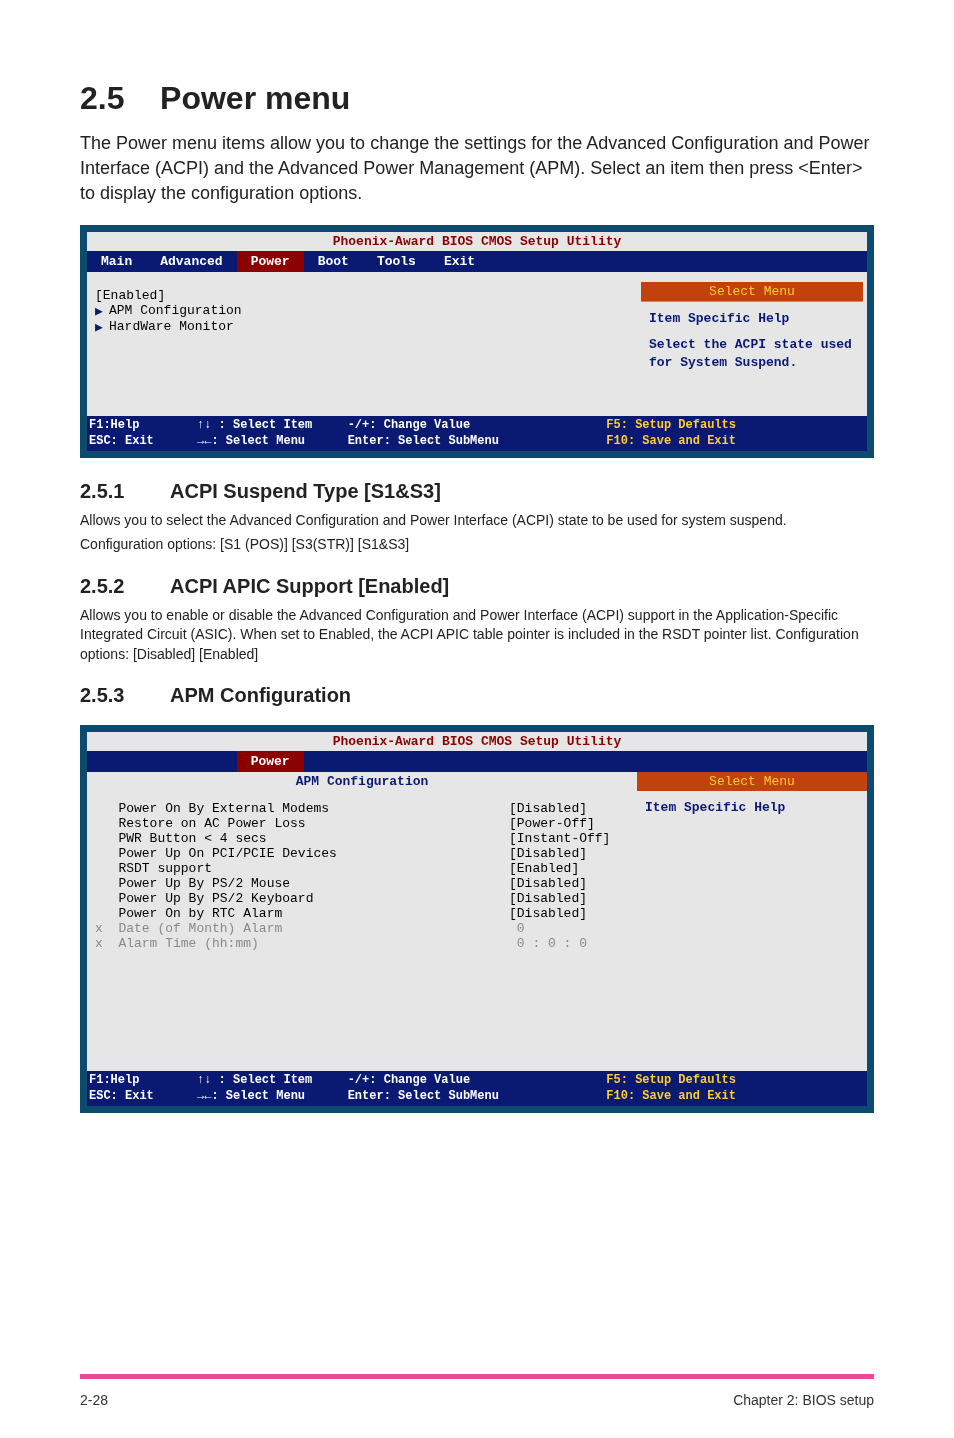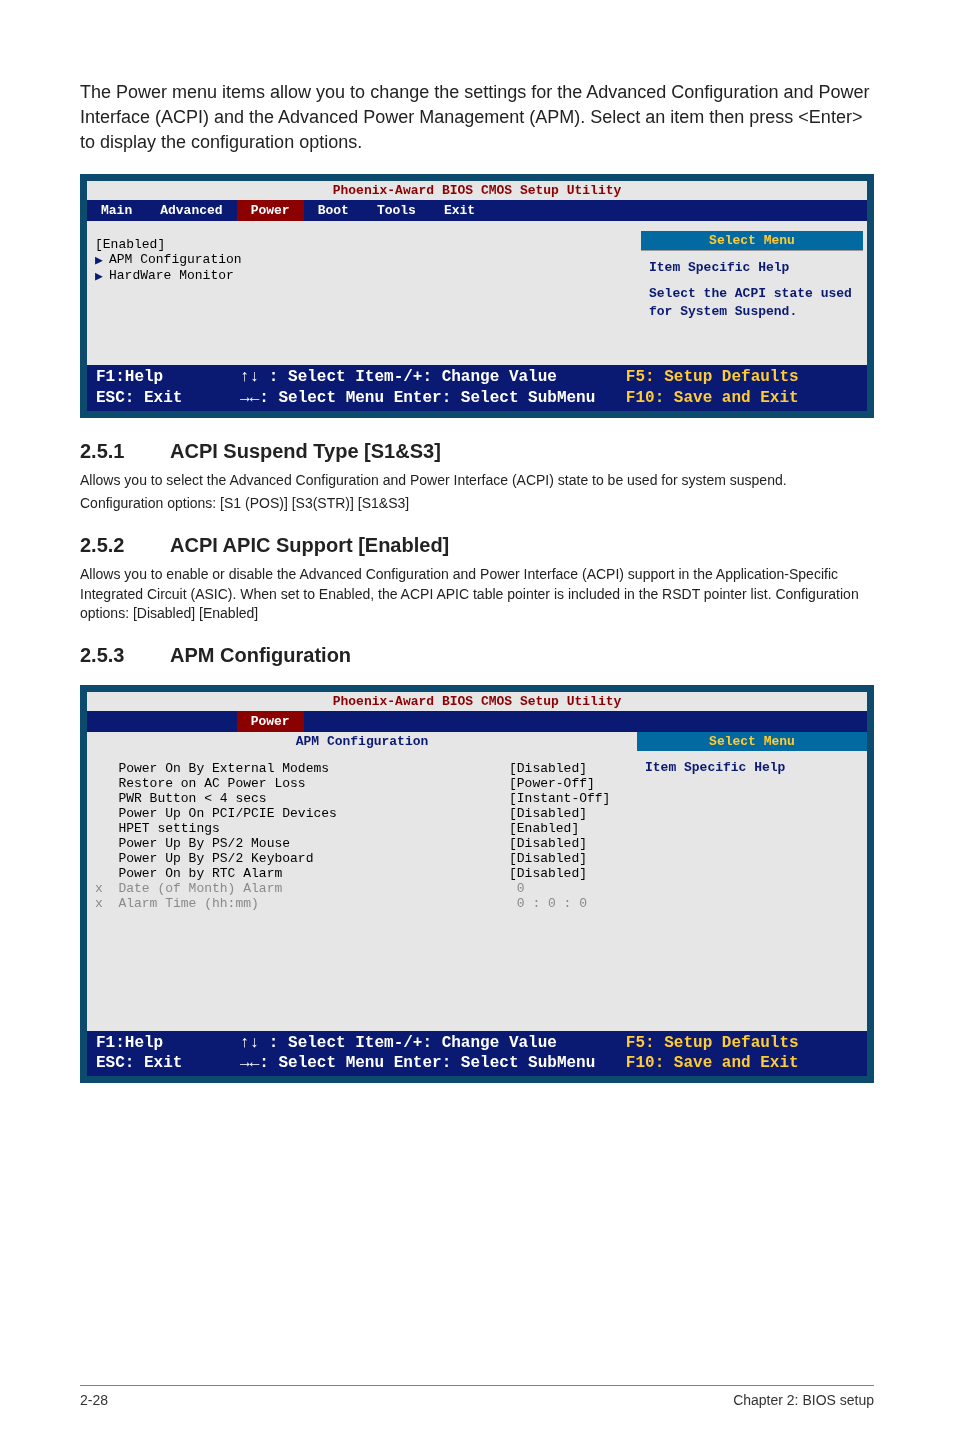--- a/index.html
+++ b/index.html
@@ -10,44 +10,47 @@
   p.intro { font-size: 18px; line-height: 1.4; margin-bottom: 18px; }
   .bios { border: 7px solid #0c4a6e; font-family: "Courier New", monospace; font-size: 13px; color: #000; margin-bottom: 22px; background: #e6e6e6; }
   .bios .titlebar { background: #e6e6e6; color: #8b0000; text-align: center; font-weight: bold; padding: 2px 0; }
   .bios .menubar { background: #0a1a72; color: #fff; display: flex; }
   .bios .menubar span { padding: 3px 14px; font-weight: bold; }
   .bios .menubar .active { background: #8b0000; }
   .bios .body { display: flex; background: #e6e6e6; }
   .bios .left { flex: 1; padding: 10px 8px 30px 8px; position: relative; }
   .bios .right { width: 230px; border-left: 0; padding: 0; }
   .bios .right-inner { margin: 4px; }
-  .bios .sm-title { background: #0369a1; color: #ffcc33; text-align: center; padding: 2px 0; font-weight: bold; }
+  .bios .sm-title { background: #c2410c; color: #ffcc33; text-align: center; padding: 2px 0; font-weight: normal; }
   .bios .sm-body { padding: 8px 8px 40px 8px; color: #0a1a72; font-weight: bold; line-height: 1.4; border-top: 1px solid #999; }
   .bios .row { display: flex; white-space: pre; }
   .bios .row .lbl { flex: 1; }
   .bios .row .val { width: 120px; }
-  .bios .footer { background: #0a1a72; color: #fff; display: flex; padding: 2px 9px; font-weight: bold; font-size: 16px; }
+  .bios .footer { background: #0a1a72; color: #fff; display: flex; padding: 2px 2px; font-weight: bold; font-size: 12px; }
   .bios .footer .col { flex: 1; white-space: pre; line-height: 1.3; }
   .bios .footer .col.r { color: #ffcc33; }
   .bios .pointer { color: #0a1a72; font-weight: bold; display: inline-block; width: 14px; }
   .bios .dim { color: #8a8a8a; }
   .bios .sub-hdr { display:flex; }
   .bios .sub-hdr .lefthdr { flex:1; background:#e6e6e6; color:#0a1a72; font-weight:bold; text-align:center; padding:2px 0;}
   .bios .sub-hdr .righthdr { width:230px; }
 
   h2.sub { font-size: 20px; font-weight: 700; margin: 20px 0 8px 0; }
   h2.sub .num { display:inline-block; width:90px; }
   p.body { font-size: 14px; line-height: 1.4; margin-bottom: 4px; }
 
-  .page-footer { position: absolute; bottom: 30px; left: 80px; right: 80px; border-top: 1px solid #ec4899; padding-top: 6px; font-size: 14px; display: flex; justify-content: space-between; color:#333;}
+  .page-footer { position: absolute; bottom: 30px; left: 80px; right: 80px; border-top: 5px solid #ec4899; padding-top: 13px; font-size: 14px; display: flex; justify-content: space-between; color:#333;}
 </style>
 </head>
 <body>
 
 <div class="page">
+  <h1 class="section-title">
+    <span>2.5</span>&nbsp;&nbsp;&nbsp;&nbsp;<span>Power menu</span>
+  </h1>
   <p class="intro">The Power menu items allow you to change the settings for the Advanced Configuration and Power Interface (ACPI) and the Advanced Power Management (APM). Select an item then press &lt;Enter&gt; to display the configuration options.</p>
 
   <div class="bios">
     <div class="titlebar">Phoenix-Award BIOS CMOS Setup Utility</div>
     <div class="menubar">
       <span>Main</span>
       <span>Advanced</span>
       <span class="active">Power</span>
       <span>Boot</span>
       <span>Tools</span>
@@ -118,21 +121,21 @@
       <div class="righthdr">
         <div class="sm-title" style="margin:0;">Select Menu</div>
       </div>
     </div>
     <div class="body">
       <div class="left">
         <div class="row"><span class="lbl">   Power On By External Modems</span><span class="val">[Disabled]</span></div>
         <div class="row"><span class="lbl">   Restore on AC Power Loss</span><span class="val">[Power-Off]</span></div>
         <div class="row"><span class="lbl">   PWR Button &lt; 4 secs</span><span class="val">[Instant-Off]</span></div>
         <div class="row"><span class="lbl">   Power Up On PCI/PCIE Devices</span><span class="val">[Disabled]</span></div>
-        <div class="row"><span class="lbl">   HPET settings</span><span class="val">[Enabled]</span></div>
+        <div class="row"><span class="lbl">   RSDT support</span><span class="val">[Enabled]</span></div>
         <div class="row"><span class="lbl">   Power Up By PS/2 Mouse</span><span class="val">[Disabled]</span></div>
         <div class="row"><span class="lbl">   Power Up By PS/2 Keyboard</span><span class="val">[Disabled]</span></div>
         <div class="row"><span class="lbl">   Power On by RTC Alarm</span><span class="val">[Disabled]</span></div>
         <div class="row dim"><span class="lbl">x  Date (of Month) Alarm</span><span class="val"> 0</span></div>
         <div class="row dim"><span class="lbl">x  Alarm Time (hh:mm)</span><span class="val"> 0 : 0 : 0</span></div>
         <div style="height:90px;"></div>
       </div>
       <div class="right">
         <div class="sm-body" style="border-top:none;">
           <div>Item Specific Help</div>

